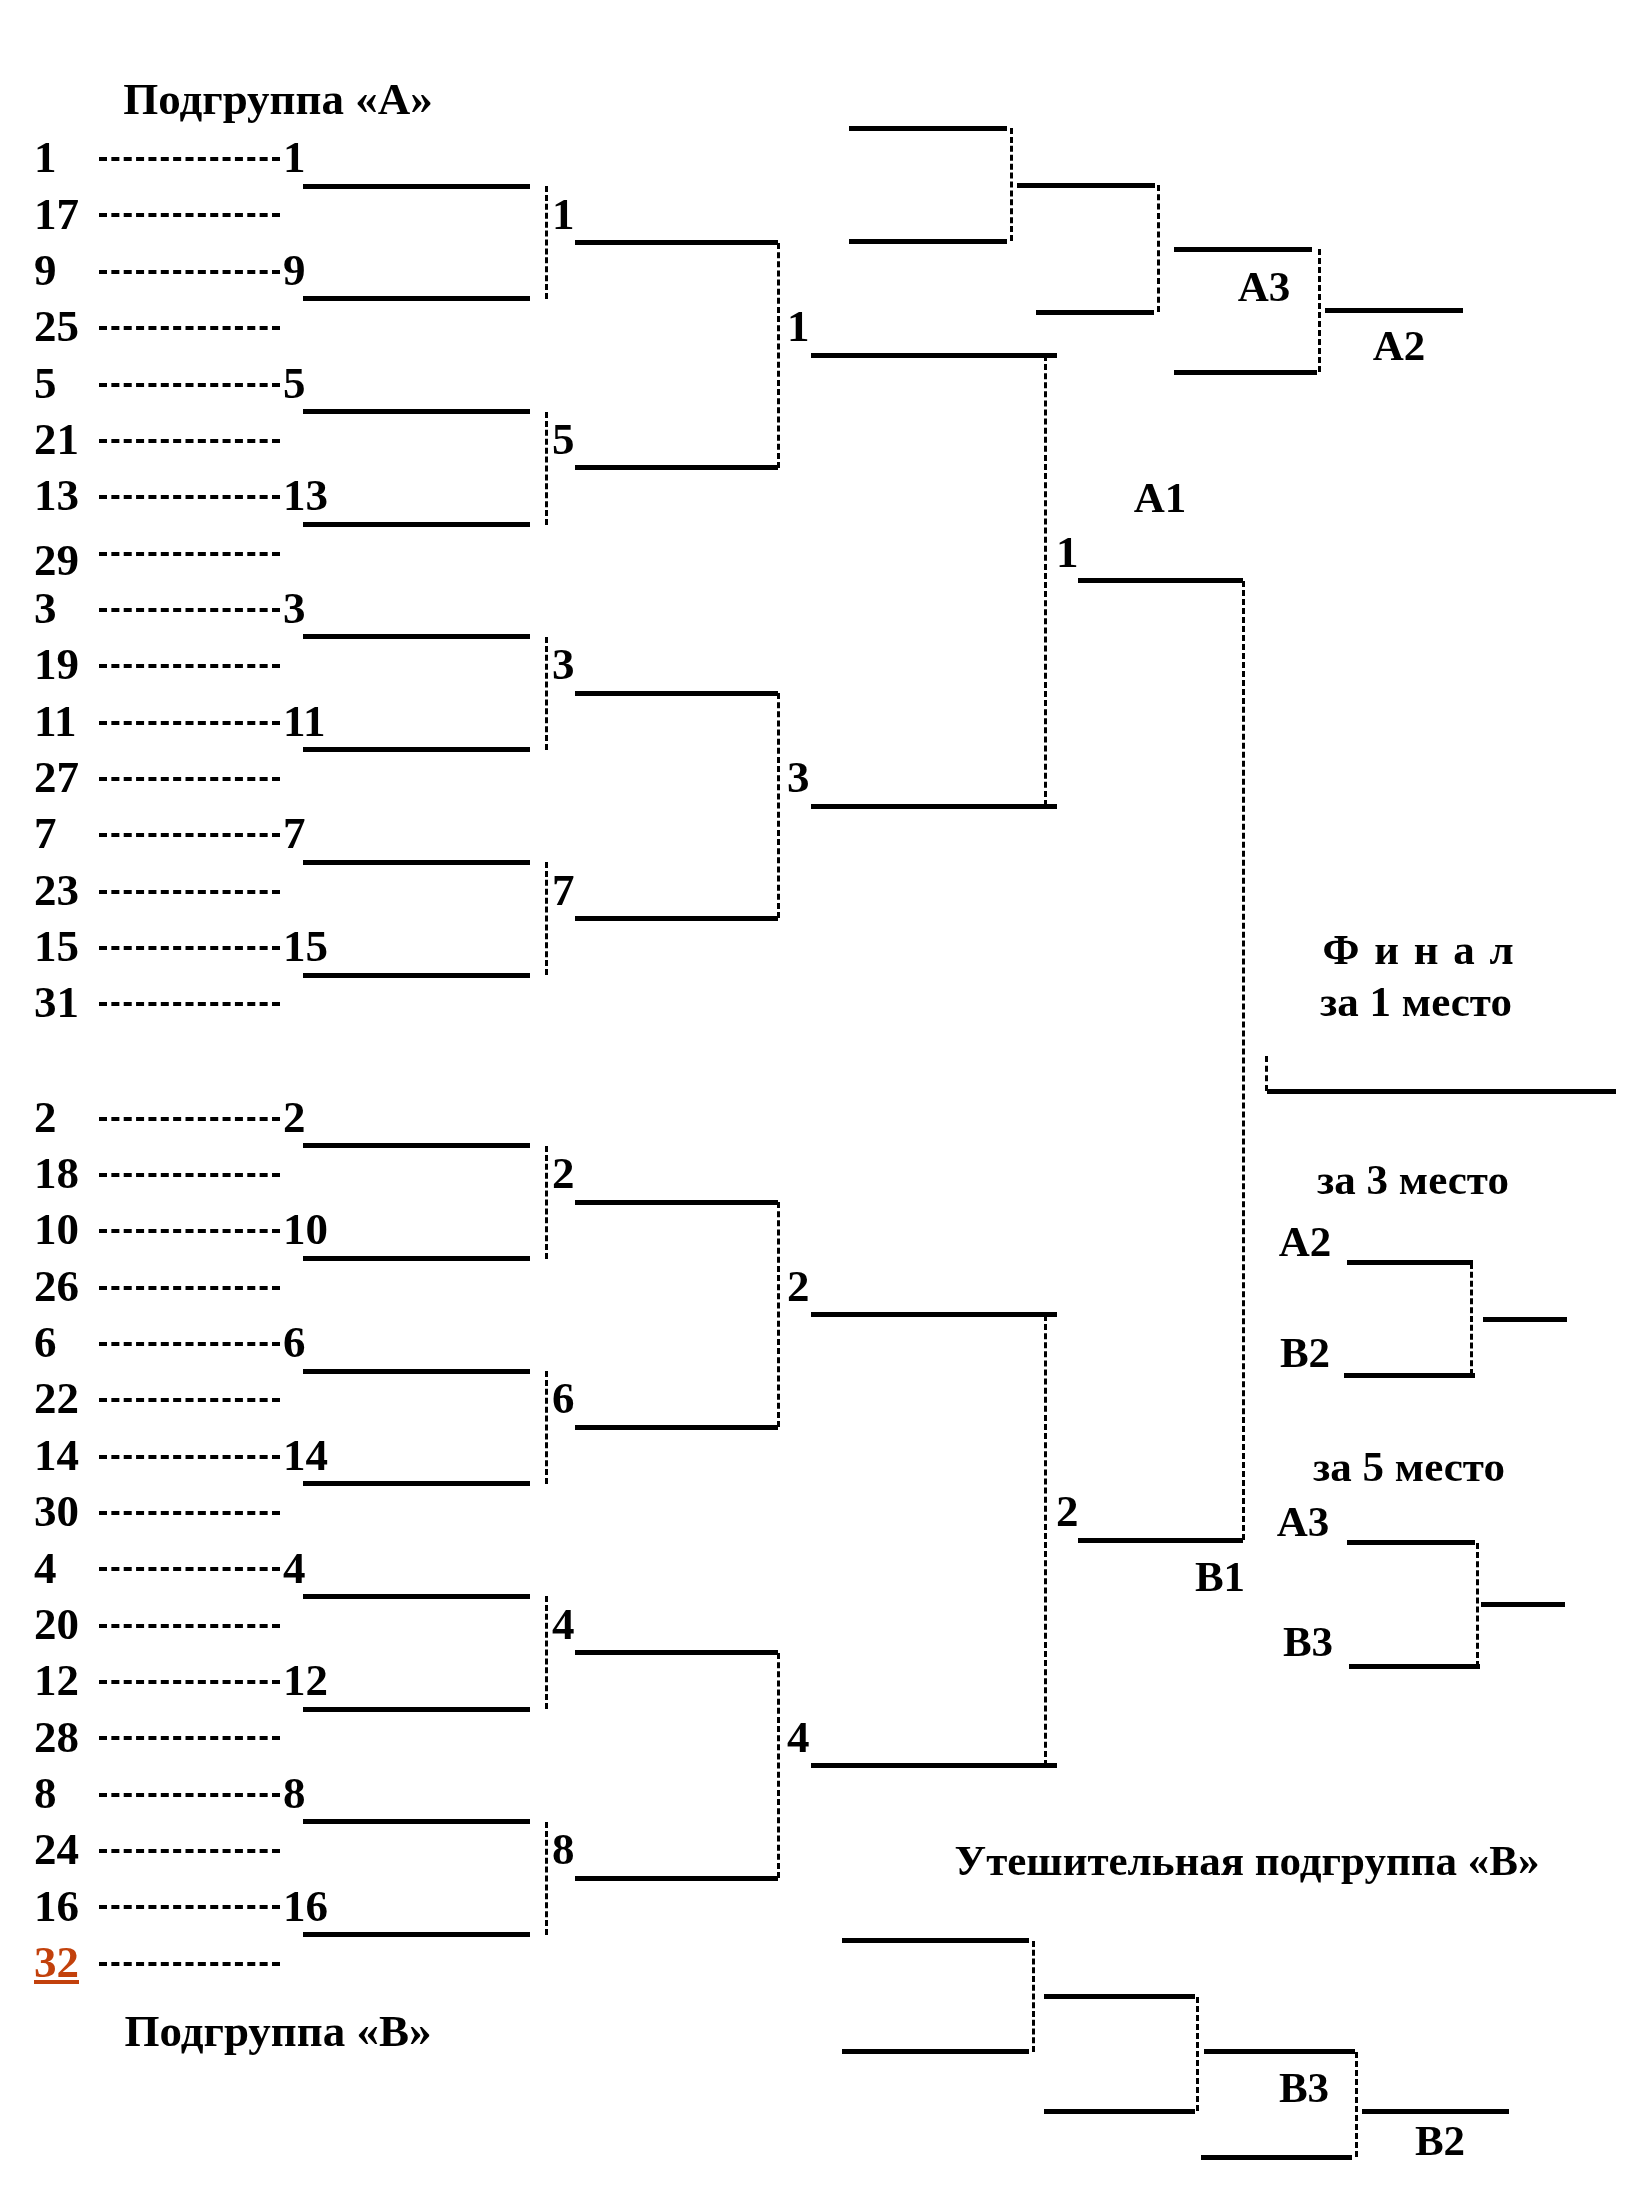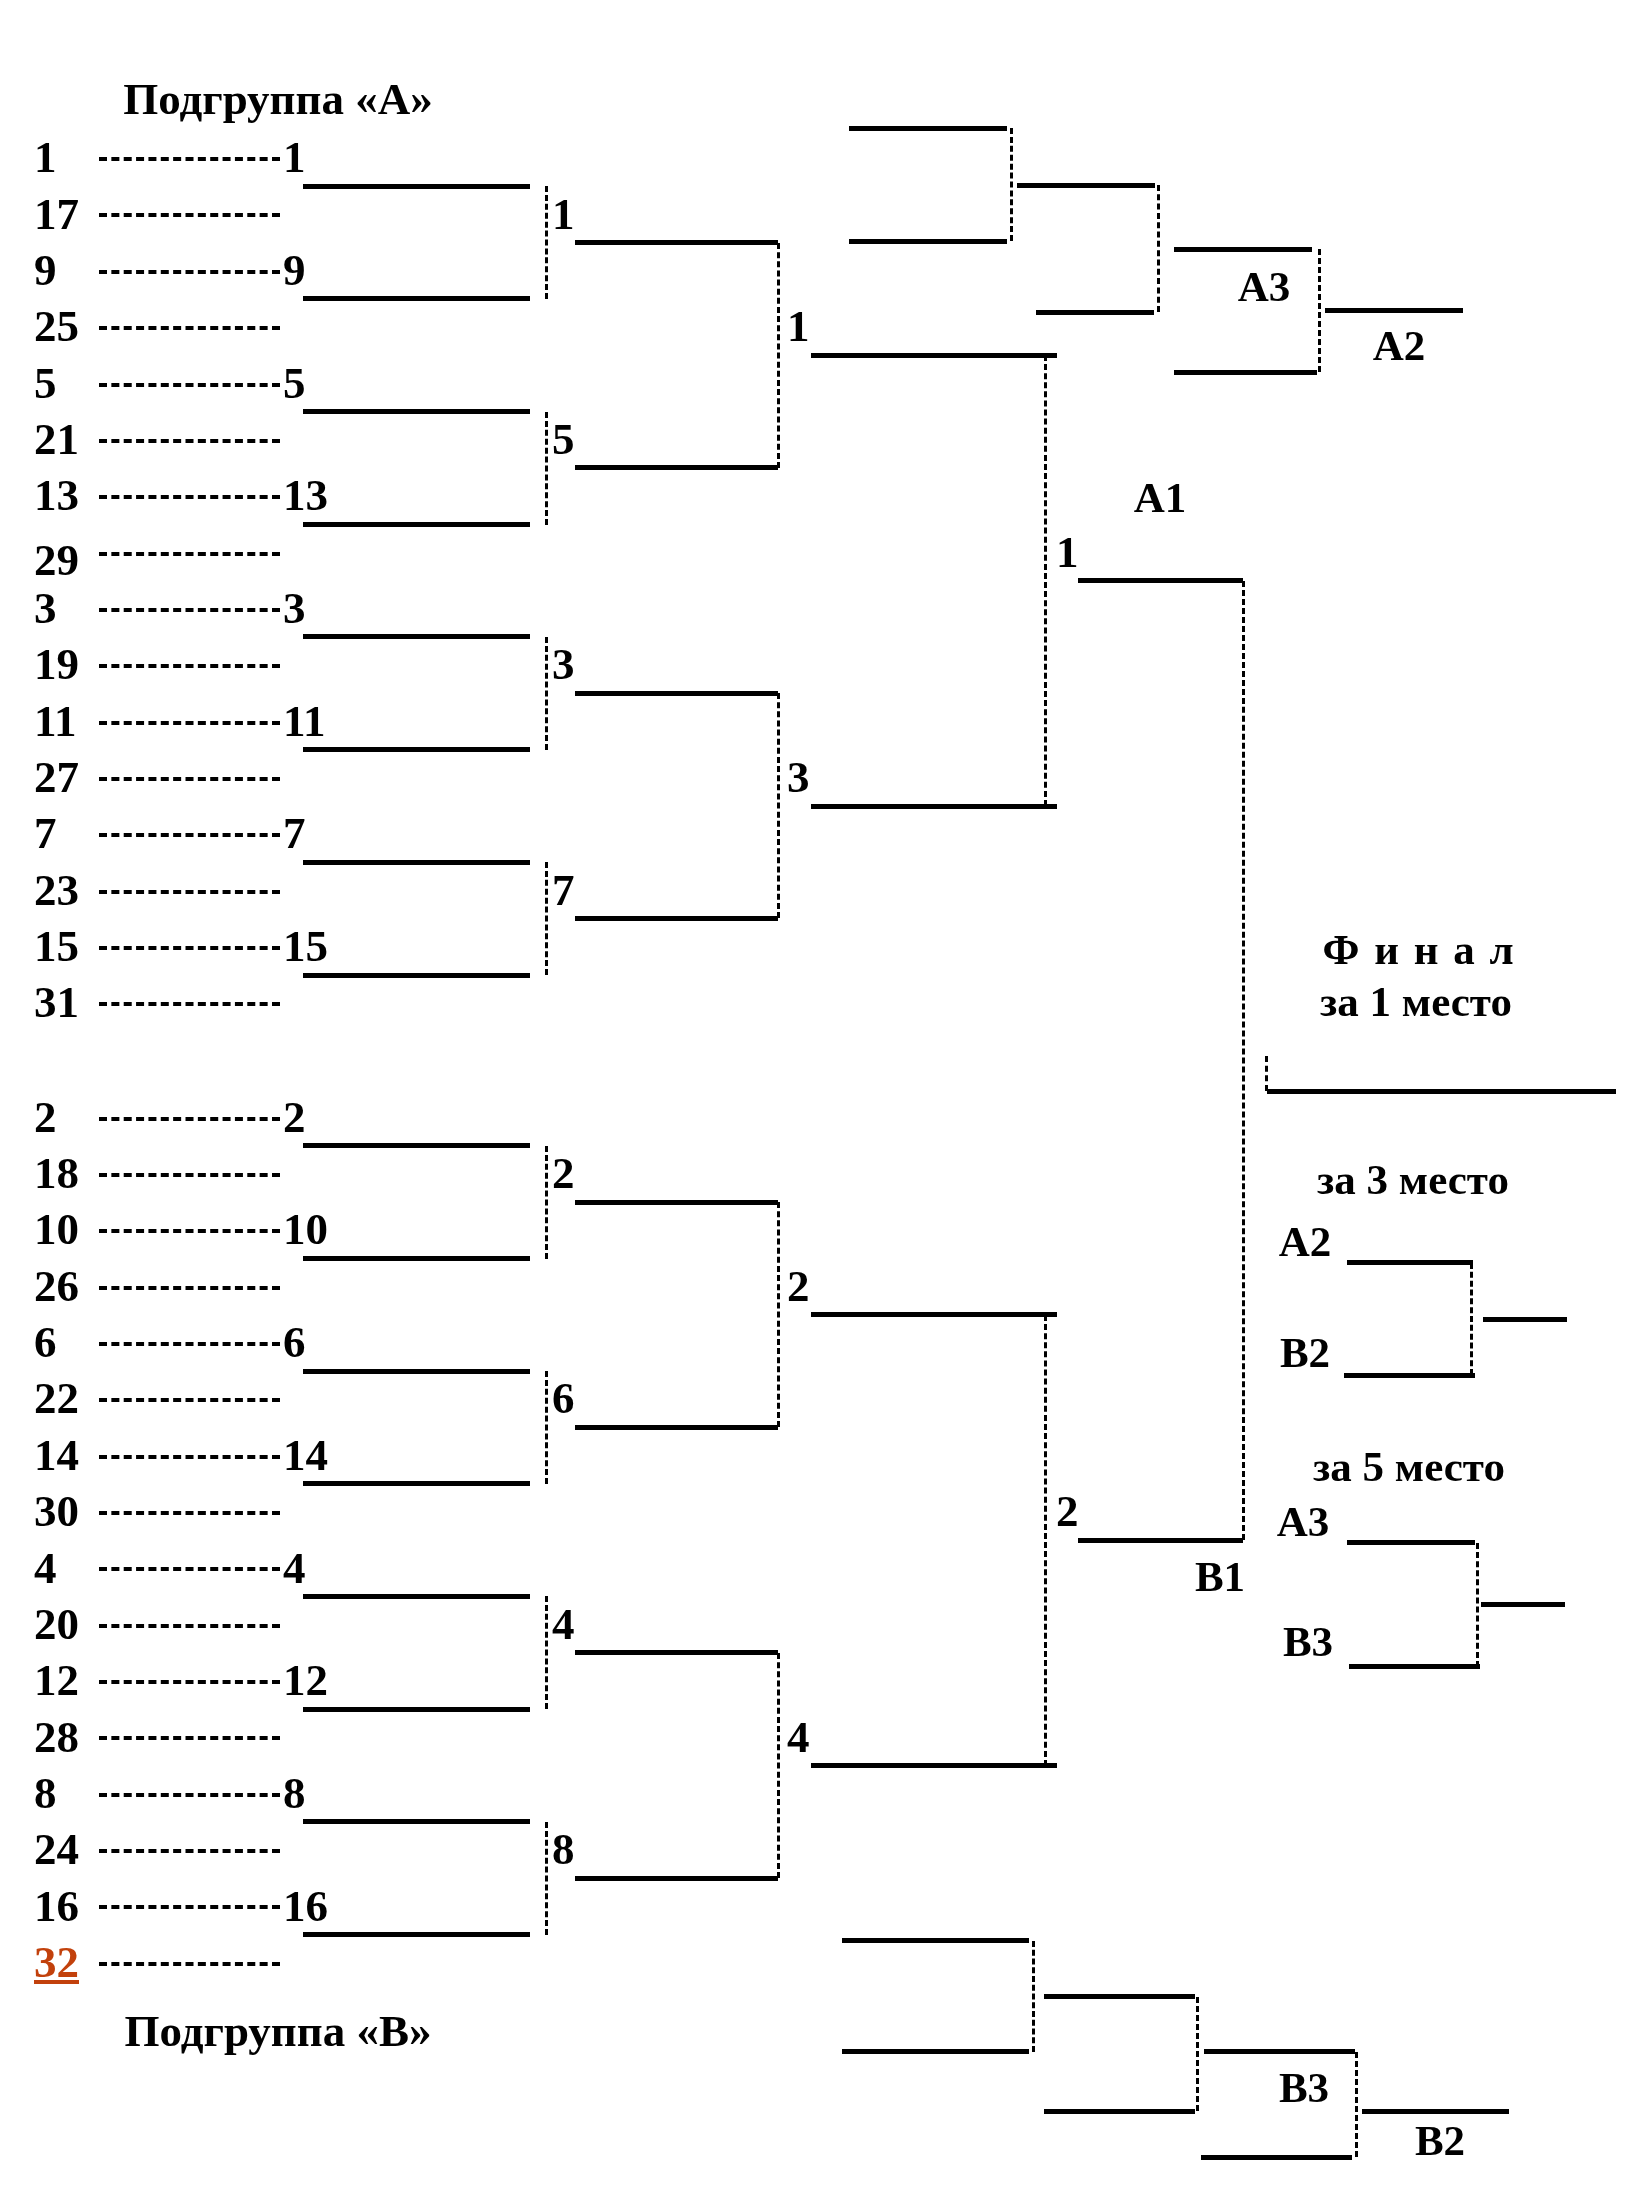--- a/index.html
+++ b/index.html
@@ -25,20 +25,21 @@
   .ln{position:absolute;height:4.9px;}
   .dh{position:absolute;height:0;border-top-style:dashed;border-top-width:4.9px;}
   .dv{position:absolute;width:0;border-left-style:dashed;border-left-width:3.9px;}
 </style>
 </head>
 <body>
 
 <div id="canvas" style="background: rgb(255, 255, 255);">
   <span class="t head cc" style="left:278px;top:99px;">Подгруппа «А»</span>
   <span class="t head cc" style="left:278px;top:2031px;text-align:right;">Подгруппа «В»</span>
+  <span class="t title cc" style="left:1247px;top:1860px;">Утешительная подгруппа «В»</span>
   <span class="t big cc" style="left:1419px;top:949px;letter-spacing:2px;">Ф и н а л</span>
   <span class="t big cc" style="left:1416px;top:1001px;">за 1 место</span>
   <span class="t big cc" style="left:1413px;top:1179px;">за 3 место</span>
   <span class="t big cc" style="left:1409px;top:1466px;">за 5 место</span>
 
 <span class="t num lb" style="left: 34px; top: 180px; color: rgb(0, 0, 0);">1</span>
     <div class="dh" style="left: 99px; top: 157px; width: 181px; border-top-color: rgb(0, 0, 0);"></div>
     <span class="t num lb" style="left: 283px; top: 180px; color: rgb(0, 0, 0);">1</span>
     <div class="ln" style="left: 303px; top: 184px; width: 227px; background: rgb(0, 0, 0);"></div>
     <span class="t num lb" style="left: 34px; top: 237px; color: rgb(0, 0, 0);">17</span>

